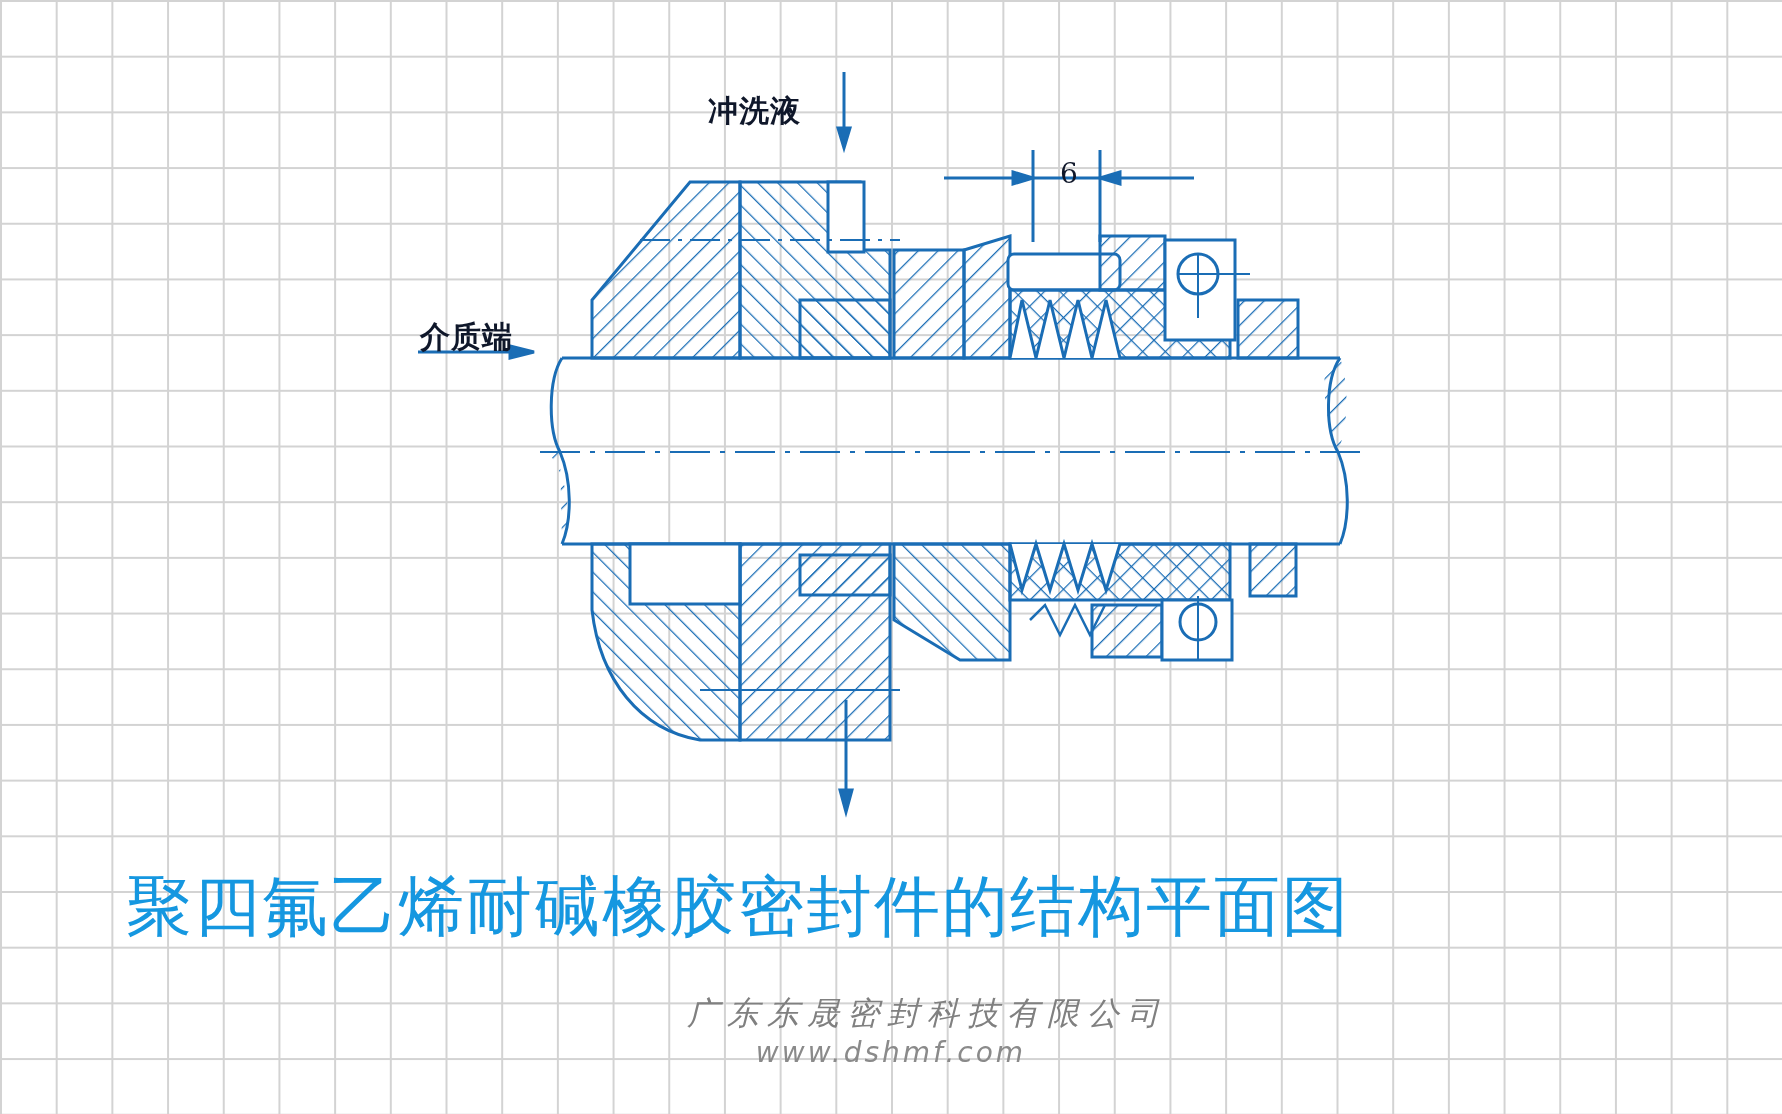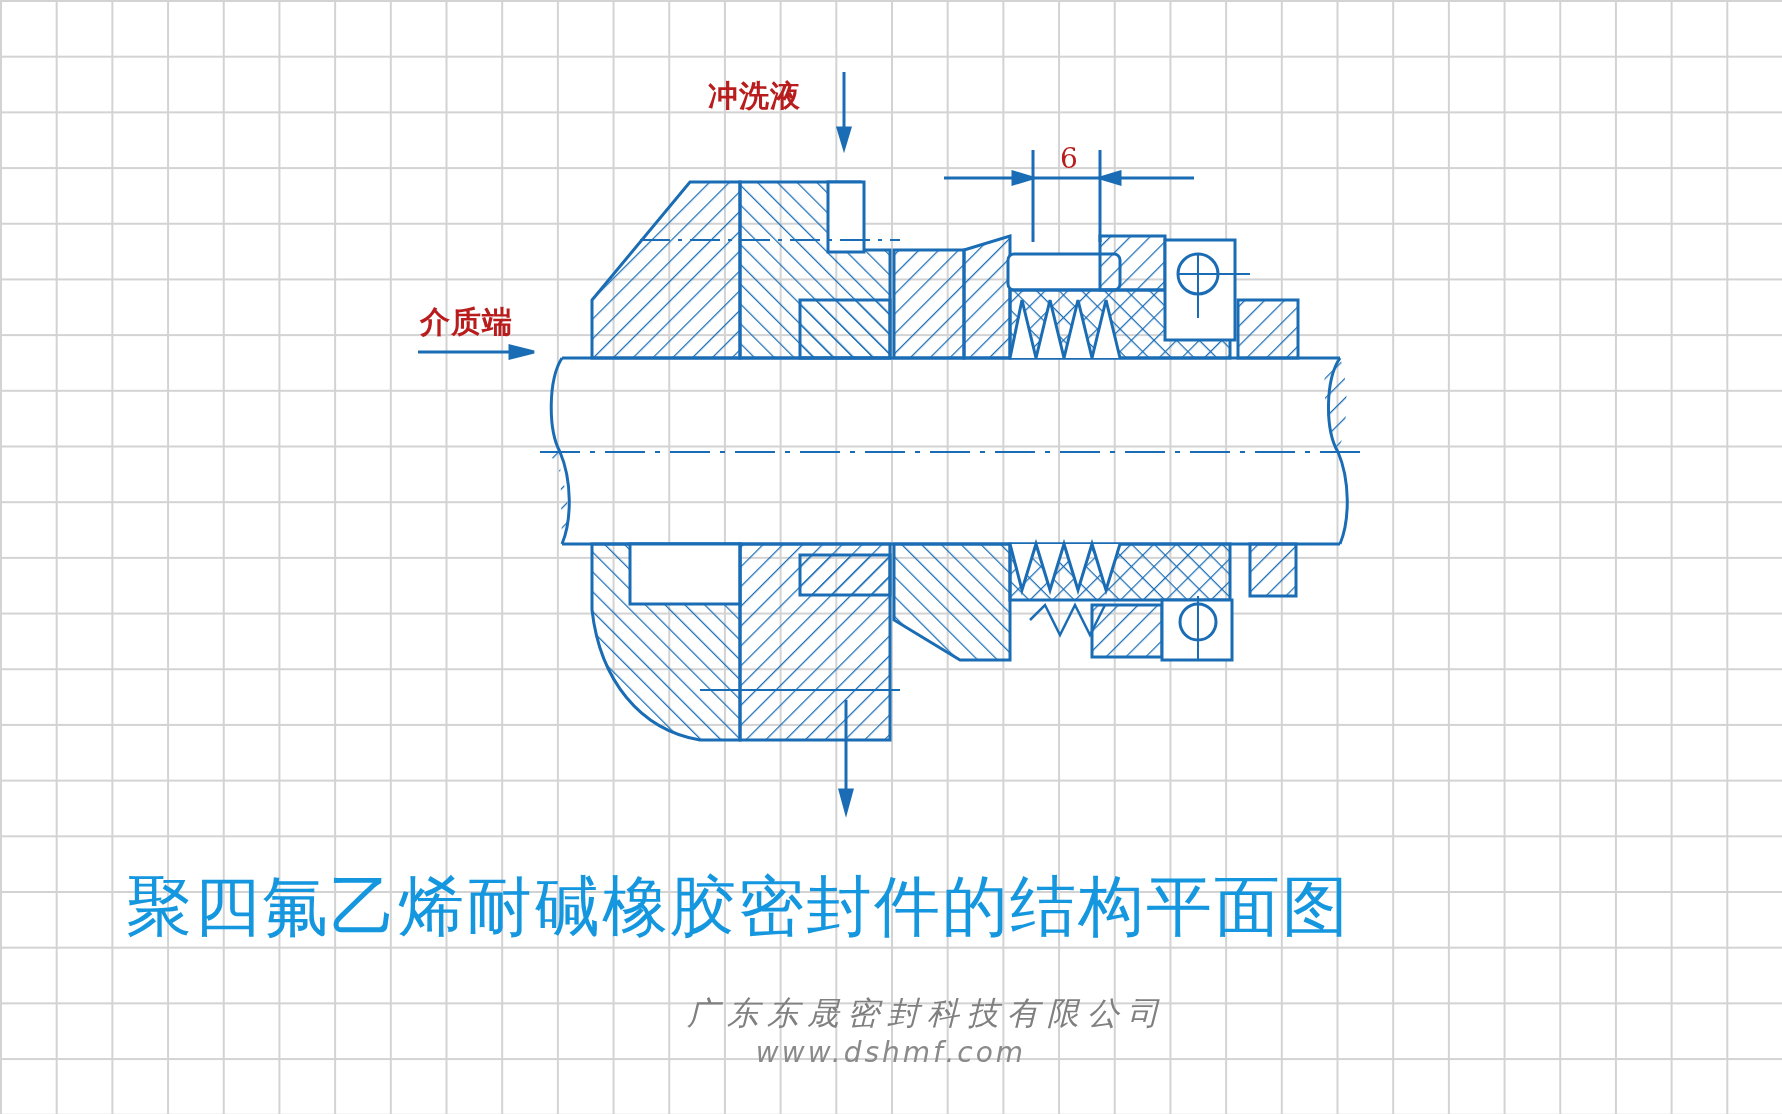--- a/index.html
+++ b/index.html
@@ -7,21 +7,21 @@
     width: 1782px; height: 1114px; overflow: hidden; position: relative;
     background-color: #ffffff;
     background-image:
       linear-gradient(to right, #d3d3d3 2px, transparent 2px),
       linear-gradient(to bottom, #d3d3d3 2px, transparent 2px);
     background-size: 55.7px 55.7px;
     background-position: 0 0;
     font-family: "DejaVu Sans", sans-serif;
   }
   #drawing { position: absolute; left: 0; top: 0; width: 1782px; height: 1114px; }
-  .lbl { position: absolute; color: #b91c1c; font-family: "DejaVu Serif", serif; font-weight: bold; font-size: 30px; letter-spacing: 1px; }
+  .lbl { position: absolute; color: #0f172a; font-family: "DejaVu Serif", serif; font-weight: bold; font-size: 30px; letter-spacing: 1px; margin-top: 15px; }
   #lbl-flush { left: 708px; top: 76px; }
   #lbl-medium { left: 420px; top: 302px; }
   #lbl-dim { left: 1060px; top: 142px; font-size: 28px; font-weight: normal; }
   #title {
     position: absolute; left: 0; width: 1476px; top: 862px; text-align: center;
     color: #1597e0; font-family: Liberation Sans, sans-serif; font-size: 66px; letter-spacing: 2px;
   }
   #company {
     position: absolute; left: 0; width: 1782px; top: 992px; text-align: center;
     color: #808080; font-family: "DejaVu Serif", serif; font-style: italic; font-size: 32px; letter-spacing: 8px; padding-left: 36px;

